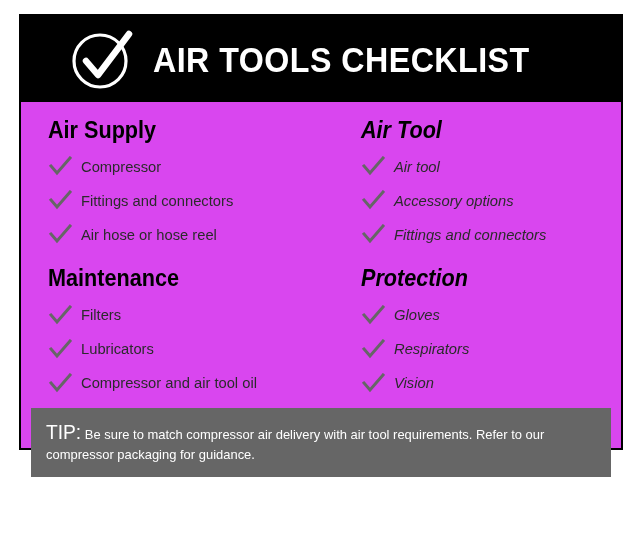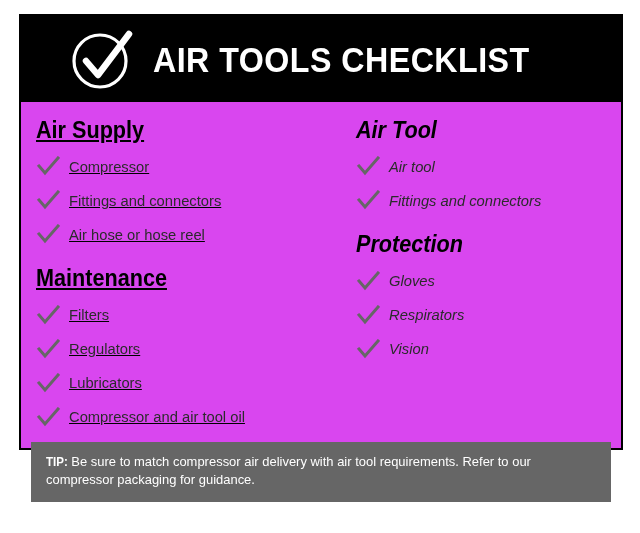--- a/index.html
+++ b/index.html
@@ -59,21 +59,21 @@
   
   .card-body {
     flex: 1 1 auto;
     display: flex;
     padding: 16px 0 0 0;
   }
   .column {
     display: flex;
     flex-direction: column;
   }
-  .column-left  { width: 313px; padding-left: 15px; text-decoration: underline; }
+  .column-left  { width: 313px; padding-left: 27px; }
   .column-right { width: 270px; padding-left: 12px; font-style: italic; }
 
   .section { margin-bottom: 8px; }
   .section + .section { margin-top: 7px; }
 
   .section-title {
     font-size: 23px;
     font-weight: bold;
     color: #000000;
     font-family: "Liberation Sans Narrow", "Liberation Sans", sans-serif;
@@ -122,22 +122,22 @@
   }
   .tip-text {
     font-size: 13.5px;
     line-height: 1.35;
     font-family: "Liberation Sans Narrow", "Liberation Sans", sans-serif;
     transform: scaleX(0.96);
     transform-origin: left top;
     margin: 0;
   }
   .tip-label {
-    font-weight: bold;
-    font-size: 12px;
+    font-weight: normal;
+    font-size: 20px;
   }
 </style>
 </head>
 <body>
 
 <div class="checklist-card">
 
   <div class="card-header">
     <span class="header-icon">
       <svg viewBox="0 0 66 66" width="66" height="66" aria-hidden="true">
@@ -192,28 +192,20 @@
               </svg>
             </span>
             <span class="check-label">Filters</span>
           </li>
           <li class="check-item">
             <span class="check-icon">
               <svg viewBox="0 0 24 20" width="24" height="20" aria-hidden="true">
                 <path d="M3 10 L9 17 L22 2" fill="none" stroke="#666666" stroke-width="3" stroke-linecap="square" stroke-linejoin="miter"></path>
               </svg>
             </span>
-            <span class="check-label">Regulators</span>
-          </li>
-          <li class="check-item">
-            <span class="check-icon">
-              <svg viewBox="0 0 24 20" width="24" height="20" aria-hidden="true">
-                <path d="M3 10 L9 17 L22 2" fill="none" stroke="#666666" stroke-width="3" stroke-linecap="square" stroke-linejoin="miter"></path>
-              </svg>
-            </span>
             <span class="check-label">Lubricators</span>
           </li>
           <li class="check-item">
             <span class="check-icon">
               <svg viewBox="0 0 24 20" width="24" height="20" aria-hidden="true">
                 <path d="M3 10 L9 17 L22 2" fill="none" stroke="#666666" stroke-width="3" stroke-linecap="square" stroke-linejoin="miter"></path>
               </svg>
             </span>
             <span class="check-label">Compressor and air tool oil</span>
           </li>
@@ -227,20 +219,28 @@
       <div class="section">
         <div class="section-title">Air Tool</div>
         <ul class="check-list">
           <li class="check-item">
             <span class="check-icon">
               <svg viewBox="0 0 24 20" width="24" height="20" aria-hidden="true">
                 <path d="M3 10 L9 17 L22 2" fill="none" stroke="#666666" stroke-width="3" stroke-linecap="square" stroke-linejoin="miter"></path>
               </svg>
             </span>
             <span class="check-label">Air tool</span>
+          </li>
+          <li class="check-item">
+            <span class="check-icon">
+              <svg viewBox="0 0 24 20" width="24" height="20" aria-hidden="true">
+                <path d="M3 10 L9 17 L22 2" fill="none" stroke="#666666" stroke-width="3" stroke-linecap="square" stroke-linejoin="miter"></path>
+              </svg>
+            </span>
+            <span class="check-label">Accessory options</span>
           </li>
           <li class="check-item">
             <span class="check-icon">
               <svg viewBox="0 0 24 20" width="24" height="20" aria-hidden="true">
                 <path d="M3 10 L9 17 L22 2" fill="none" stroke="#666666" stroke-width="3" stroke-linecap="square" stroke-linejoin="miter"></path>
               </svg>
             </span>
             <span class="check-label">Fittings and connectors</span>
           </li>
         </ul>

